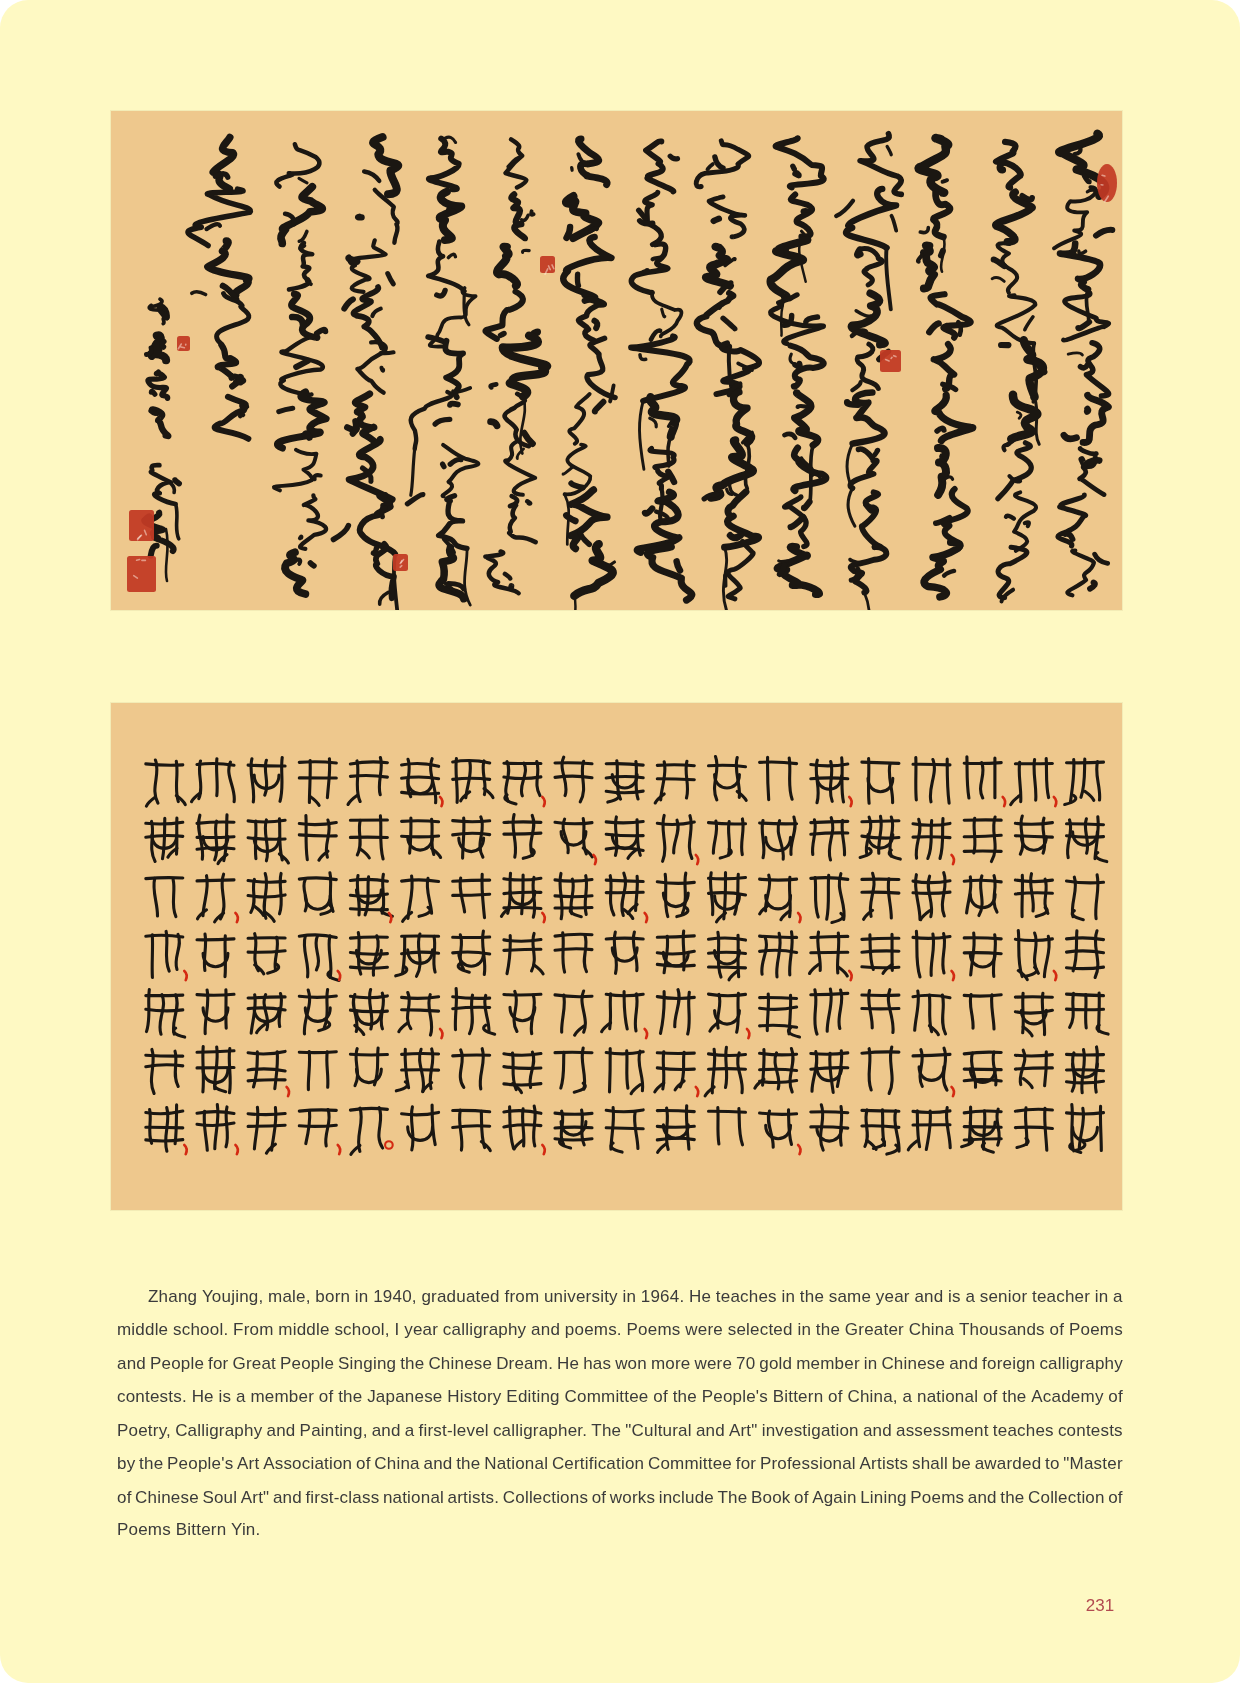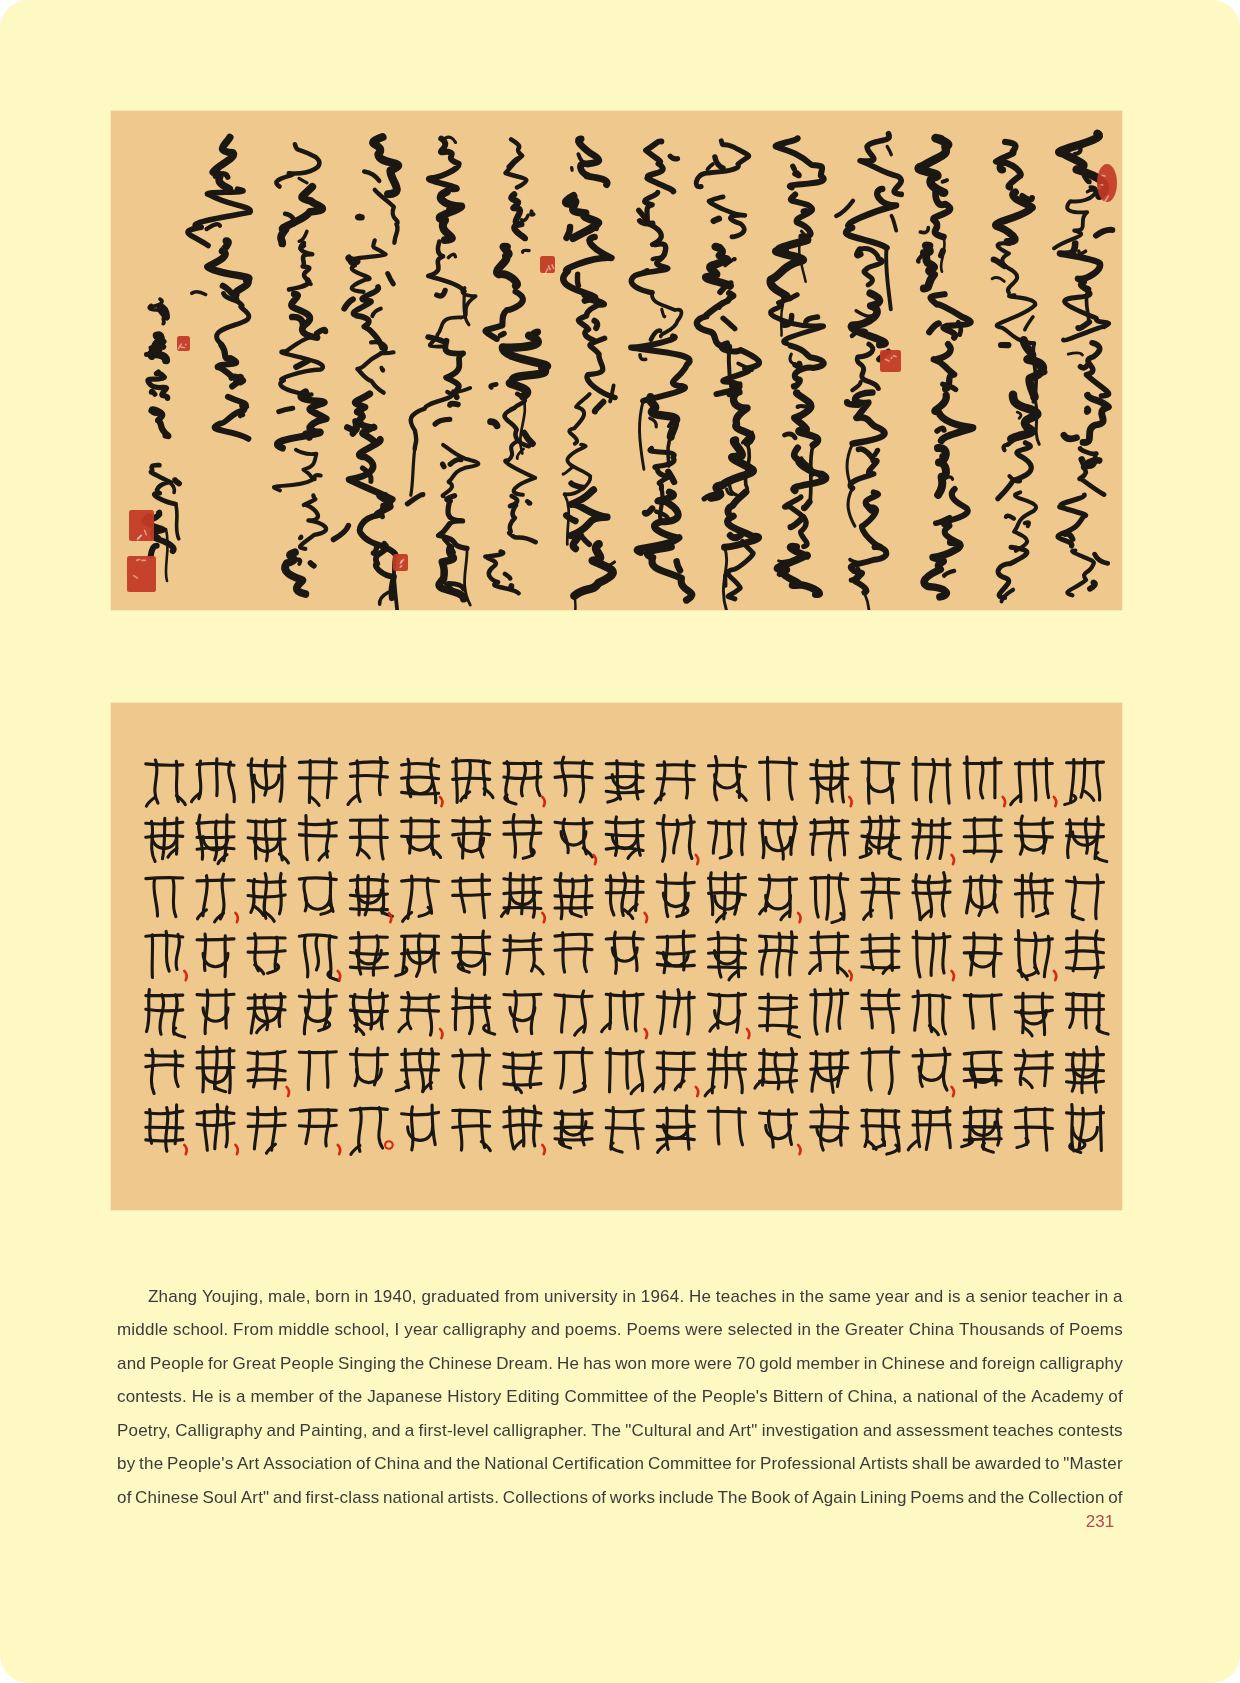--- a/index.html
+++ b/index.html
@@ -31,21 +31,21 @@
     display:flex;
     justify-content:space-between;
     align-items:flex-start;
     white-space:nowrap;
   }
   .bio-line.indent{padding-left:31px;}
   .bio-line.last{display:block;}
   .bio-line span{line-height:21px;}
   .page-number{
     position:absolute;
-    left:1080px;top:1512px;width:40px;
+    left:1080px;top:1596px;width:40px;
     text-align:center;
     color:var(--pagenum,#b24a50);
     font-size:17px;
   }
 </style>
 </head>
 <body>
 
 <div class="page">
 
@@ -1322,17 +1322,18 @@
         <span>Book</span>
         <span>of</span>
         <span>Again</span>
         <span>Lining</span>
         <span>Poems</span>
         <span>and</span>
         <span>the</span>
         <span>Collection</span>
         <span>of</span>
       </div>
+      <div class="bio-line last">Poems Bittern Yin.</div>
     </div>
 
   <div class="page-number">231</div>
 
 </div>
 
 </body></html>

